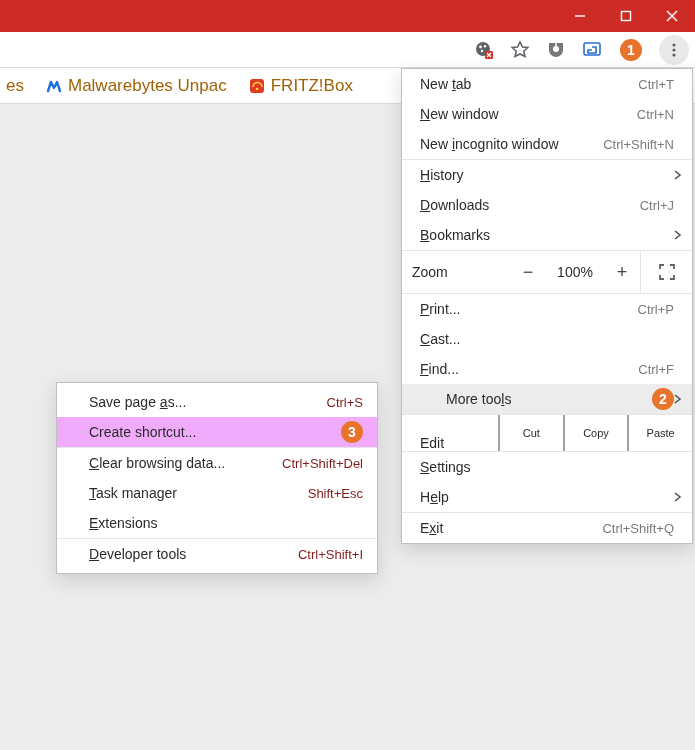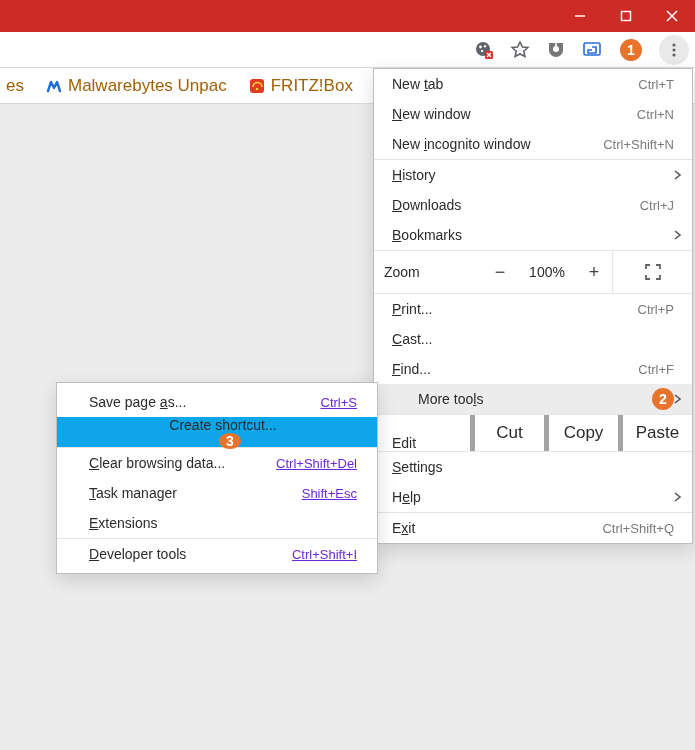--- a/index.html
+++ b/index.html
@@ -30,54 +30,54 @@
   
   .bookmarks { position: absolute; left: 0; top: 68px; width: 100%; height: 36px; background: #fff; border-bottom: 1px solid #d9d9d9; display: flex; align-items: center; gap: 22px; padding-left: 6px; }
   .bm-item { display: flex; align-items: center; gap: 6px; font-size: 17px; color: #a16207; white-space: nowrap; }
   .bm-icon { width: 16px; height: 16px; display: flex; align-items: center; justify-content: center; }
 
   
   .page { position: absolute; left: 0; top: 104px; width: 100%; bottom: 0; background: #ececec; }
 
   
   .main-menu {
-    position: absolute; top: 68px; right: 2px; width: 320px;
+    position: absolute; top: 68px; right: 2px; width: 292px;
     background: #fff; border: 1px solid #bfbfbf;
     box-shadow: 0 6px 18px rgba(0,0,0,0.14);
     font-size: 14px; color: #2b2b2b;
   }
   .mrow { display: flex; align-items: center; height: 30px; padding: 0 18px; position: relative; }
   .mrow .lbl { flex: 1; }
   .mrow .accel { color: #7a7a7a; font-size: 13px; }
   .mrow .arrow { position: absolute; right: 10px; top: 50%; transform: translateY(-50%); }
   .mhov { background: #ececec; padding-left: 44px; }
   .msep { height: 1px; background: #e5e5e5; }
   .zoomrow { display: flex; align-items: center; height: 42px; }
   .zoomrow .zlabel { width: 108px; padding-left: 10px; }
   .zoomrow .zminus, .zoomrow .zplus { width: 36px; text-align: center; color: #444; font-size: 18px; }
   .zoomrow .zval { width: 58px; text-align: center; }
   .zoomrow .zsep { width: 1px; height: 42px; background: #e5e5e5; }
   .zoomrow .zfs { flex: 1; display: flex; align-items: center; justify-content: center; }
   .editrow { display: flex; align-items: flex-end; height: 36px; }
   .editrow .elabel { width: 96px; padding-left: 18px; }
-  .editrow .ebtn { flex: 1; text-align: center; border-left: 5px solid #a3a3a3; height: 36px; line-height: 36px; font-size: 17px; }
+  .editrow .ebtn { flex: 1; text-align: center; border-left: 2px solid #a3a3a3; height: 36px; line-height: 36px; font-size: 11px; }
   .ul-first::first-letter { text-decoration: underline; }
 
   
   .sub-menu {
     position: absolute; top: 382px; left: 56px; width: 322px;
     background: #fff; border: 1px solid #bfbfbf;
     box-shadow: 0 6px 18px rgba(0,0,0,0.14);
     font-size: 14px; color: #2b2b2b;
     padding: 4px 0;
   }
-  .srow { display: flex; align-items: center; height: 30px; padding: 0 20px 0 32px; }
+  .srow { display: flex; align-items: center; height: 30px; padding: 0 14px 0 32px; }
   .srow .lbl { flex: 1; }
-  .srow .accel { color: #6d28d9; font-size: 13px; text-decoration: underline; }
-  .shov { background: #0ea5e9; flex-direction: column; }
+  .srow .accel { color: #7f1d1d; font-size: 13px; }
+  .shov { background: #f0abfc; }
 
   
   .ann { width: 22px; height: 22px; border-radius: 50%; background: #e8742c; color:#fff; font-weight:700; font-size:14px; display:flex; align-items:center; justify-content:center; margin-left:14px; }
 </style>
 </head>
 <body>
 <div class="stage">
 
 <div class="titlebar">
   <div class="win-controls">

